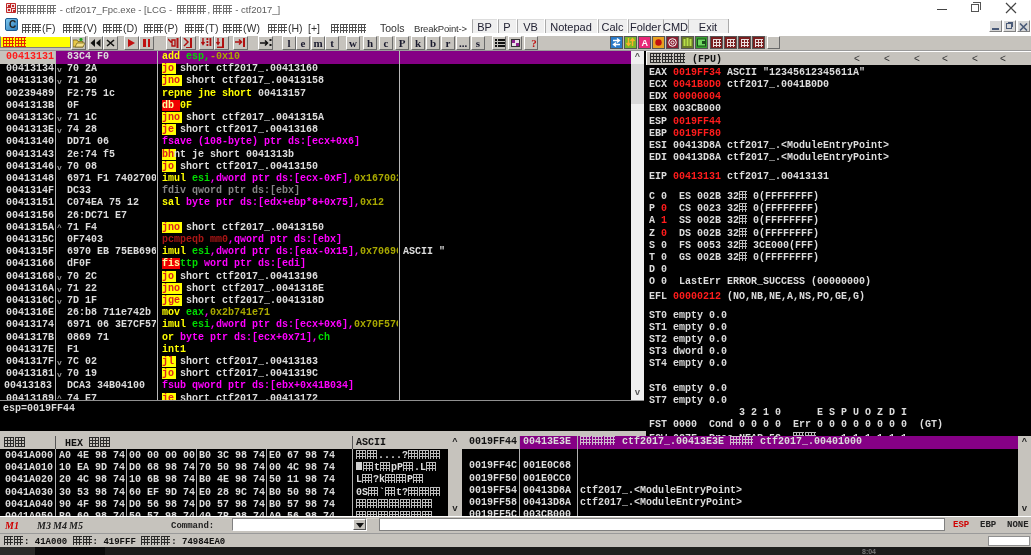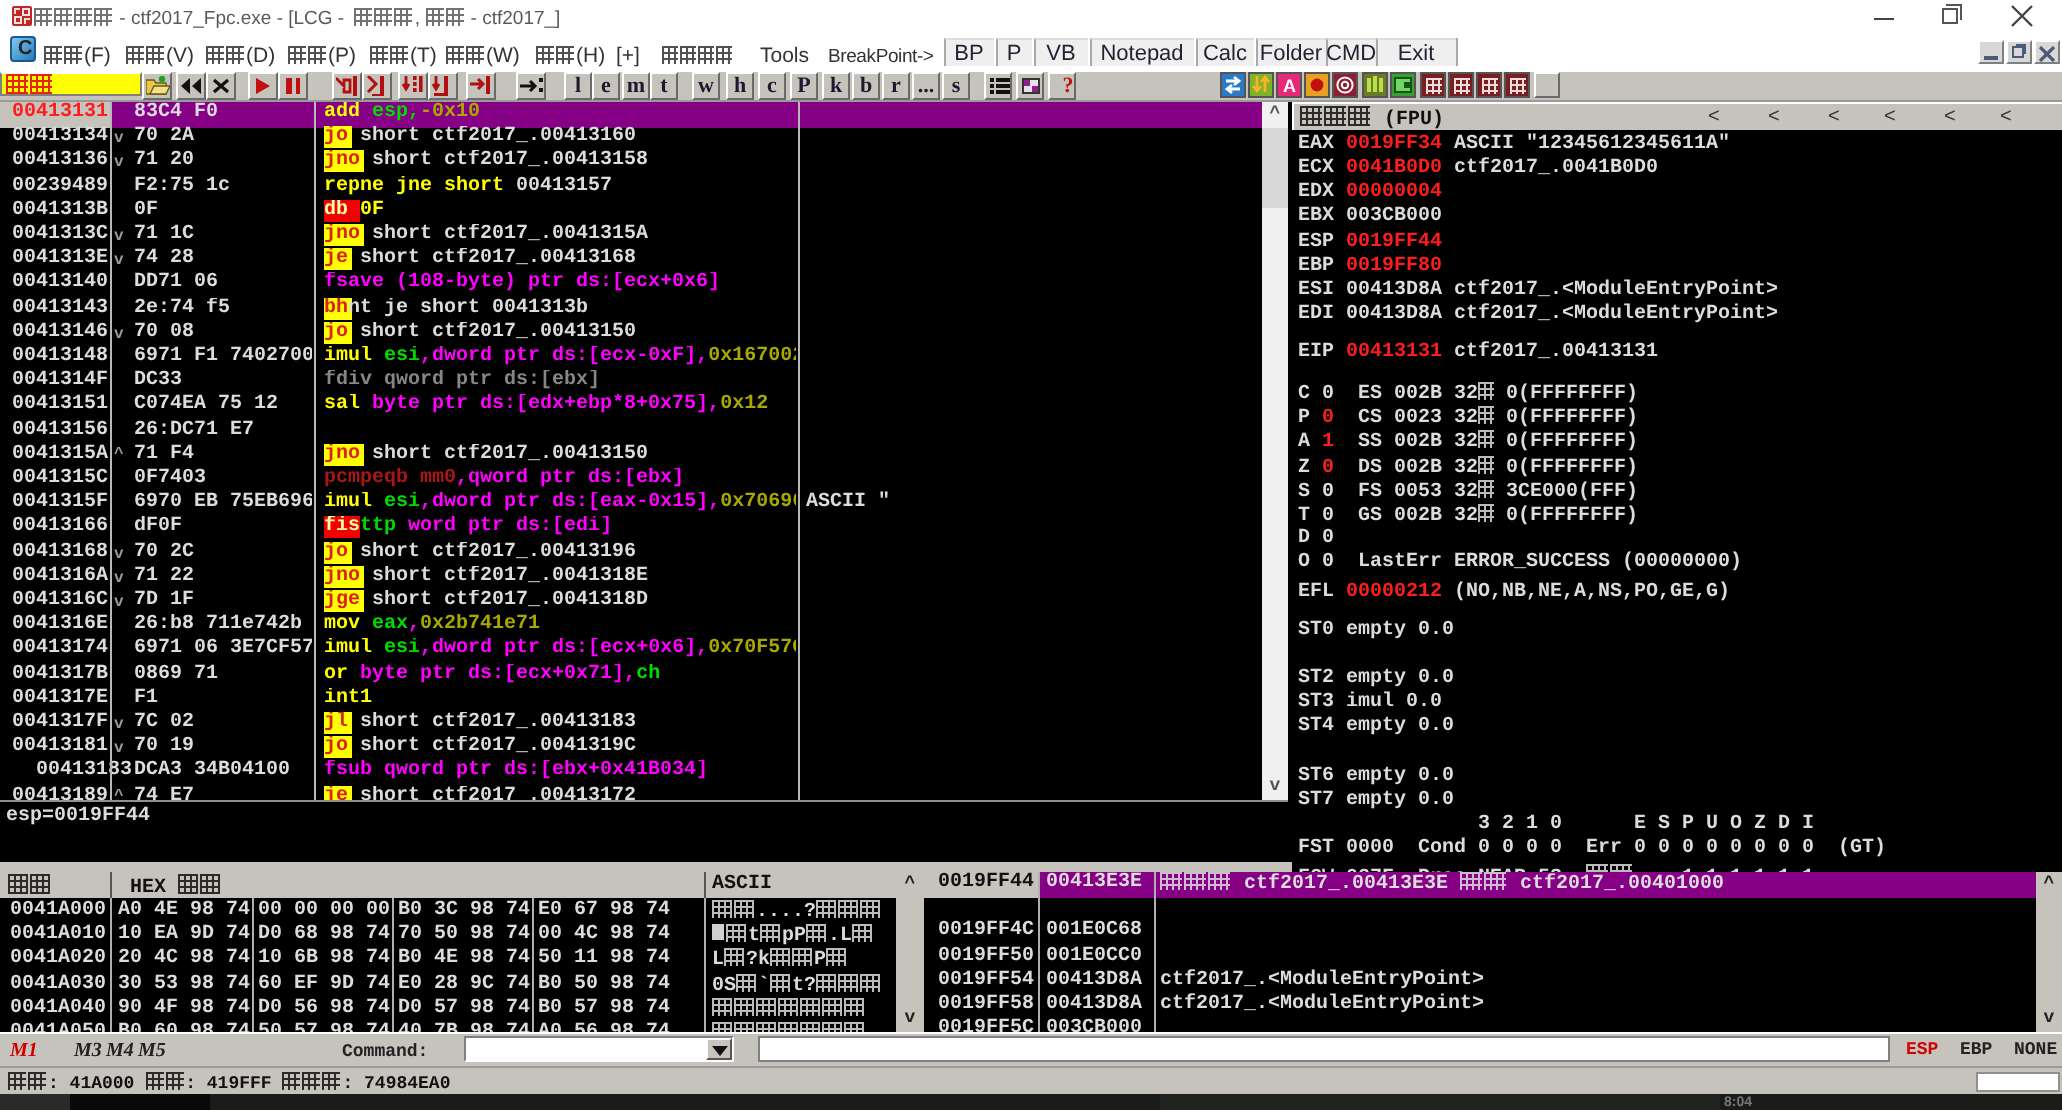--- a/index.html
+++ b/index.html
@@ -232,21 +232,21 @@
     <div class="row" style="top:207.4px;width:631px;"><span class="ab cw" style="left:6px;top:0">00413166</span><span class="ab cw" style="left:67px;top:0;width:89px;overflow:hidden;white-space:pre">dF0F</span><span class="ab" style="left:162px;top:0;width:236px;overflow:hidden;white-space:pre"><span class="hr">fis</span><span class="cg">ttp</span><span class="cm"> </span><span class="cm">word ptr ds:[edi]</span></span></div>
     <div class="row" style="top:219.6px;width:631px;"><span class="ab cw" style="left:6px;top:0">00413168</span><span class="ab" style="left:57px;top:2px;font-size:8px;color:#9a9a9a">v</span><span class="ab cw" style="left:67px;top:0;width:89px;overflow:hidden;white-space:pre">70 2C</span><span class="ab" style="left:162px;top:0;width:236px;overflow:hidden;white-space:pre"><span class="hy">jo</span><span class="cw"> short ctf2017_.00413196</span></span></div>
     <div class="row" style="top:231.8px;width:631px;"><span class="ab cw" style="left:6px;top:0">0041316A</span><span class="ab" style="left:57px;top:2px;font-size:8px;color:#9a9a9a">v</span><span class="ab cw" style="left:67px;top:0;width:89px;overflow:hidden;white-space:pre">71 22</span><span class="ab" style="left:162px;top:0;width:236px;overflow:hidden;white-space:pre"><span class="hy">jno</span><span class="cw"> short ctf2017_.0041318E</span></span></div>
     <div class="row" style="top:244.0px;width:631px;"><span class="ab cw" style="left:6px;top:0">0041316C</span><span class="ab" style="left:57px;top:2px;font-size:8px;color:#9a9a9a">v</span><span class="ab cw" style="left:67px;top:0;width:89px;overflow:hidden;white-space:pre">7D 1F</span><span class="ab" style="left:162px;top:0;width:236px;overflow:hidden;white-space:pre"><span class="hy">jge</span><span class="cw"> short ctf2017_.0041318D</span></span></div>
     <div class="row" style="top:256.2px;width:631px;"><span class="ab cw" style="left:6px;top:0">0041316E</span><span class="ab cw" style="left:67px;top:0;width:89px;overflow:hidden;white-space:pre">26:b8 711e742b</span><span class="ab" style="left:162px;top:0;width:236px;overflow:hidden;white-space:pre"><span class="cy">mov </span><span class="cg">eax</span><span class="cm">,</span><span class="co">0x2b741e71</span></span></div>
     <div class="row" style="top:268.4px;width:631px;"><span class="ab cw" style="left:6px;top:0">00413174</span><span class="ab cw" style="left:67px;top:0;width:89px;overflow:hidden;white-space:pre">6971 06 3E7CF57</span><span class="ab" style="left:162px;top:0;width:236px;overflow:hidden;white-space:pre"><span class="cy">imul </span><span class="cg">esi</span><span class="cm">,</span><span class="cm">dword ptr ds:[ecx+0x6]</span><span class="cm">,</span><span class="co">0x70F57C</span></span></div>
     <div class="row" style="top:280.6px;width:631px;"><span class="ab cw" style="left:6px;top:0">0041317B</span><span class="ab cw" style="left:67px;top:0;width:89px;overflow:hidden;white-space:pre">0869 71</span><span class="ab" style="left:162px;top:0;width:236px;overflow:hidden;white-space:pre"><span class="cy">or </span><span class="cm">byte ptr ds:[ecx+0x71]</span><span class="cm">,</span><span class="cg">ch</span></span></div>
     <div class="row" style="top:292.8px;width:631px;"><span class="ab cw" style="left:6px;top:0">0041317E</span><span class="ab cw" style="left:67px;top:0;width:89px;overflow:hidden;white-space:pre">F1</span><span class="ab" style="left:162px;top:0;width:236px;overflow:hidden;white-space:pre"><span class="cy">int1</span></span></div>
     <div class="row" style="top:305.0px;width:631px;"><span class="ab cw" style="left:6px;top:0">0041317F</span><span class="ab" style="left:57px;top:2px;font-size:8px;color:#9a9a9a">v</span><span class="ab cw" style="left:67px;top:0;width:89px;overflow:hidden;white-space:pre">7C 02</span><span class="ab" style="left:162px;top:0;width:236px;overflow:hidden;white-space:pre"><span class="hy">jl</span><span class="cw"> short ctf2017_.00413183</span></span></div>
     <div class="row" style="top:317.2px;width:631px;"><span class="ab cw" style="left:6px;top:0">00413181</span><span class="ab" style="left:57px;top:2px;font-size:8px;color:#9a9a9a">v</span><span class="ab cw" style="left:67px;top:0;width:89px;overflow:hidden;white-space:pre">70 19</span><span class="ab" style="left:162px;top:0;width:236px;overflow:hidden;white-space:pre"><span class="hy">jo</span><span class="cw"> short ctf2017_.0041319C</span></span></div>
-    <div class="row" style="top:329.4px;width:631px;"><span class="ab cw" style="left:18px;top:0">00413183</span><span class="ab cw" style="left:67px;top:0;width:89px;overflow:hidden;white-space:pre">DCA3 34B04100</span><span class="ab" style="left:162px;top:0;width:236px;overflow:hidden;white-space:pre"><span class="cm">fsub qword ptr ds:[ebx+0x41B034]</span></span></div>
+    <div class="row" style="top:329.4px;width:631px;"><span class="ab cw" style="left:4px;top:0">00413183</span><span class="ab cw" style="left:67px;top:0;width:89px;overflow:hidden;white-space:pre">DCA3 34B04100</span><span class="ab" style="left:162px;top:0;width:236px;overflow:hidden;white-space:pre"><span class="cm">fsub qword ptr ds:[ebx+0x41B034]</span></span></div>
     <div class="row" style="top:341.6px;width:631px;"><span class="ab cw" style="left:6px;top:0">00413189</span><span class="ab" style="left:57px;top:1px;font-size:8px;color:#9a9a9a">^</span><span class="ab cw" style="left:67px;top:0;width:89px;overflow:hidden;white-space:pre">74 E7</span><span class="ab" style="left:162px;top:0;width:236px;overflow:hidden;white-space:pre"><span class="hy">je</span><span class="cw"> short ctf2017_.00413172</span></span></div>
     <div class="ab" style="left:55px;top:0;width:1px;height:349px;background:#b8b8b8"></div>
     <div class="ab" style="left:157px;top:0;width:1px;height:349px;background:#b8b8b8"></div>
     <div class="ab" style="left:399px;top:0;width:1px;height:349px;background:#b8b8b8"></div>
   </div>
 <div class="ab" style="left:631px;top:51px;width:13px;height:349px;background:#f0f0f0"></div>
 <div class="ab" style="left:631px;top:51px;width:13px;height:13px;background:#f0f0f0;color:#555;font-size:9px;text-align:center;line-height:13px">^</div>
 <div class="ab" style="left:631px;top:387px;width:13px;height:13px;background:#f0f0f0;color:#555;font-size:9px;text-align:center;line-height:13px">v</div>
 <div class="ab" style="left:631px;top:64px;width:13px;height:40px;background:#d8d8d8"></div>
 <div class="ab" style="left:0;top:400px;width:644px;height:31px;background:#000;border-top:1px solid #909090">
@@ -275,22 +275,23 @@
     <div class="row cw" style="left:3px;top:139.9px;width:380px">C <span class="cw">0</span>  ES 002B 32<i class="cn" style="width:8px;height:9px"></i> 0(FFFFFFFF)</div>
     <div class="row cw" style="left:3px;top:152.1px;width:380px">P <span class="cr">0</span>  CS 0023 32<i class="cn" style="width:8px;height:9px"></i> 0(FFFFFFFF)</div>
     <div class="row cw" style="left:3px;top:164.3px;width:380px">A <span class="cr">1</span>  SS 002B 32<i class="cn" style="width:8px;height:9px"></i> 0(FFFFFFFF)</div>
     <div class="row cw" style="left:3px;top:176.5px;width:380px">Z <span class="cr">0</span>  DS 002B 32<i class="cn" style="width:8px;height:9px"></i> 0(FFFFFFFF)</div>
     <div class="row cw" style="left:3px;top:188.7px;width:380px">S <span class="cw">0</span>  FS 0053 32<i class="cn" style="width:8px;height:9px"></i> 3CE000(FFF)</div>
     <div class="row cw" style="left:3px;top:200.9px;width:380px">T <span class="cw">0</span>  GS 002B 32<i class="cn" style="width:8px;height:9px"></i> 0(FFFFFFFF)</div>
     <div class="row cw" style="left:3px;top:213.1px;width:380px">D 0</div>
     <div class="row cw" style="left:3px;top:225.3px;width:380px">O 0  LastErr ERROR_SUCCESS (00000000)</div>
     <div class="row cw" style="left:3px;top:239.7px;width:380px">EFL <span class="cr">00000212</span> (NO,NB,NE,A,NS,PO,GE,G)</div>
     <div class="row cw" style="left:3px;top:258.6px;width:380px">ST0 empty 0.0</div>
+    <div class="row cw" style="left:3px;top:270.8px;width:380px">ST1 empty 0.0</div>
     <div class="row cw" style="left:3px;top:283.0px;width:380px">ST2 empty 0.0</div>
-    <div class="row cw" style="left:3px;top:295.2px;width:380px">ST3 imul 0.0</div>
+    <div class="row cw" style="left:3px;top:295.2px;width:380px">ST3 dword 0.0</div>
     <div class="row cw" style="left:3px;top:307.4px;width:380px">ST4 empty 0.0</div>
     <div class="row cw" style="left:3px;top:331.8px;width:380px">ST6 empty 0.0</div>
     <div class="row cw" style="left:3px;top:344.0px;width:380px">ST7 empty 0.0</div>
     <div class="row cw" style="left:3px;top:356.2px;width:380px">               3 2 1 0      E S P U O Z D I</div>
     <div class="row cw" style="left:3px;top:368.4px;width:380px">FST 0000  Cond 0 0 0 0  Err 0 0 0 0 0 0 0 0  (GT)</div>
     <div class="row cw" style="left:3px;top:380.6px;width:380px">FCW 027F  Prec NEAR,53  <i class="cn" style="width:11px;height:10px;margin-right:1px"></i><i class="cn" style="width:11px;height:10px;margin-right:1px"></i>    1 1 1 1 1 1</div>
   </div>
 <div class="ab" style="left:0;top:436px;width:448px;height:80px;background:#000;overflow:hidden">
     <div class="ab" style="left:0;top:0;width:448px;height:13px;background:#c6c3bd">
       <span class="ab" style="left:4px;top:1px;color:#111"><i class="cn" style="width:10px;height:10px;margin-right:1px"></i><i class="cn" style="width:10px;height:10px;margin-right:1px"></i></span>

